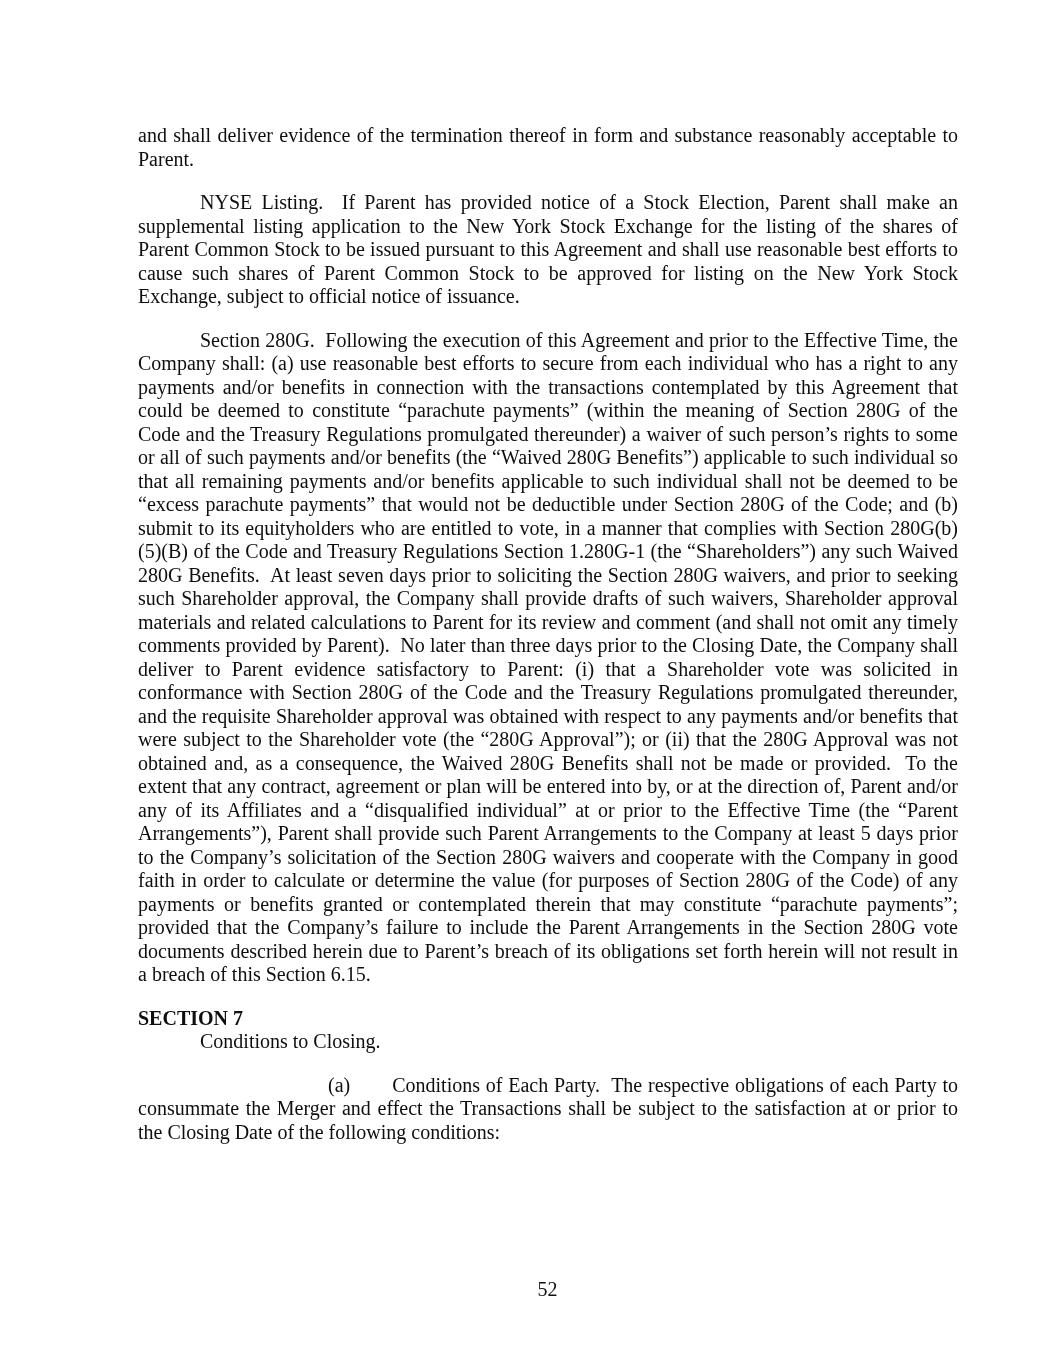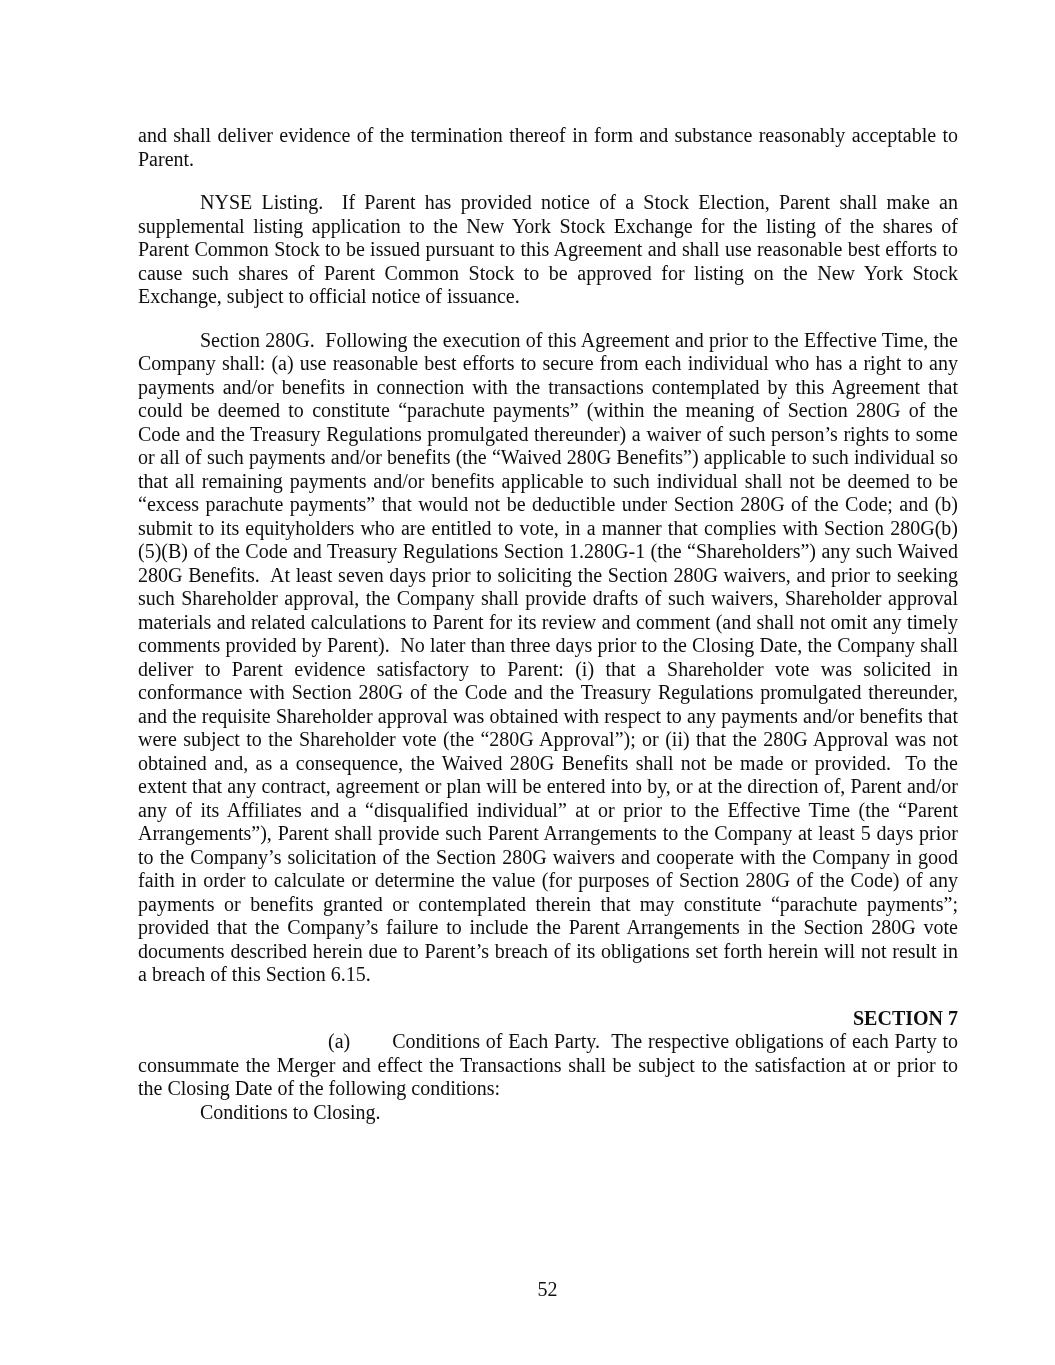--- a/index.html
+++ b/index.html
@@ -23,21 +23,21 @@
   }
   .para {
     margin: 0;
     text-align: justify;
     text-indent: 62px;
   }
   .para.no-indent { text-indent: 0; }
   .para.list-indent { text-indent: 190px; }
   .center-line {
     margin: 0;
-    text-align: right;
+    text-align: left;
     text-indent: 0;
   }
   .gap { margin-bottom: 20px; }
   .u { text-underline-offset: 2px; }
   .b { font-weight: bold; }
   .tab { display: inline-block; width: 42px; }
   .page-number {
     position: absolute;
     left: 0;
     right: 0;
@@ -47,17 +47,17 @@
 </style>
 </head>
 <body>
 
 <div class="page">
   <div>
       <p class="para no-indent gap"><span>and shall deliver evidence of the termination thereof in form and substance reasonably acceptable to Parent.</span></p>
       <p class="para gap"><span class="u">NYSE Listing</span><span>.&nbsp; If Parent has provided notice of a Stock Election, Parent shall make an supplemental listing application to the New York Stock Exchange for the listing of the shares of Parent Common Stock to be issued pursuant to this Agreement and shall use reasonable best efforts to cause such shares of Parent Common Stock to be approved for listing on the New York Stock Exchange, subject to official notice of issuance.</span></p>
       <p class="para gap"><span class="u">Section 280G</span><span>.&nbsp; Following the execution of this Agreement and prior to the Effective Time, the Company shall: (a) use reasonable best efforts to secure from each individual who has a right to any payments and/or benefits in connection with the transactions contemplated by this Agreement that could be deemed to constitute “parachute payments” (within the meaning of Section 280G of the Code and the Treasury Regulations promulgated thereunder) a waiver of such person’s rights to some or all of such payments and/or benefits (the “</span><span class="u">Waived 280G Benefits</span><span>”) applicable to such individual so that all remaining payments and/or benefits applicable to such individual shall not be deemed to be “excess parachute payments” that would not be deductible under Section 280G of the Code; and (b) submit to its equityholders who are entitled to vote, in a manner that complies with Section 280G(b)(5)(B) of the Code and Treasury Regulations Section 1.280G-1 (the “</span><span class="u">Shareholders</span><span>”) any such Waived 280G Benefits.&nbsp; At least seven days prior to soliciting the Section 280G waivers, and prior to seeking such Shareholder approval, the Company shall provide drafts of such waivers, Shareholder approval materials and related calculations to Parent for its review and comment (and shall not omit any timely comments provided by Parent).&nbsp; No later than three days prior to the Closing Date, the Company shall deliver to Parent evidence satisfactory to Parent: (i) that a Shareholder vote was solicited in conformance with Section 280G of the Code and the Treasury Regulations promulgated thereunder, and the requisite Shareholder approval was obtained with respect to any payments and/or benefits that were subject to the Shareholder vote (the “</span><span class="u">280G Approval</span><span>”); or (ii) that the 280G Approval was not obtained and, as a consequence, the Waived 280G Benefits shall not be made or provided.&nbsp; To the extent that any contract, agreement or plan will be entered into by, or at the direction of, Parent and/or any of its Affiliates and a “disqualified individual” at or prior to the Effective Time (the&nbsp;“</span><span class="u">Parent Arrangements</span><span>”), Parent shall provide such Parent Arrangements to the Company at least 5 days prior to the Company’s solicitation of the Section 280G waivers and cooperate with the Company in good faith in order to calculate or determine the value (for purposes of Section 280G of the Code) of any payments or benefits granted or contemplated therein that may constitute “parachute payments”; </span><span class="u">provided</span><span> that the Company’s failure to include the Parent Arrangements in the Section 280G vote documents described herein due to Parent’s breach of its obligations set forth herein will not result in a breach of this </span><span class="u">Section 6.15</span><span>.</span></p>
       <p class="center-line"><span class="b">SECTION 7</span></p>
+      <p class="para gap"><span class="u">Conditions to Closing</span><span>.</span></p>
       <p class="para list-indent"><span>(a)</span><span class="tab"></span><span class="u">Conditions of Each Party</span><span>.&nbsp; The respective obligations of each Party to consummate the Merger and effect the Transactions shall be subject to the satisfaction at or prior to the Closing Date of the following conditions:</span></p>
-      <p class="para gap"><span class="u">Conditions to Closing</span><span>.</span></p>
     </div>
   <div class="page-number">52</div>
 </div>
 
 </body></html>

